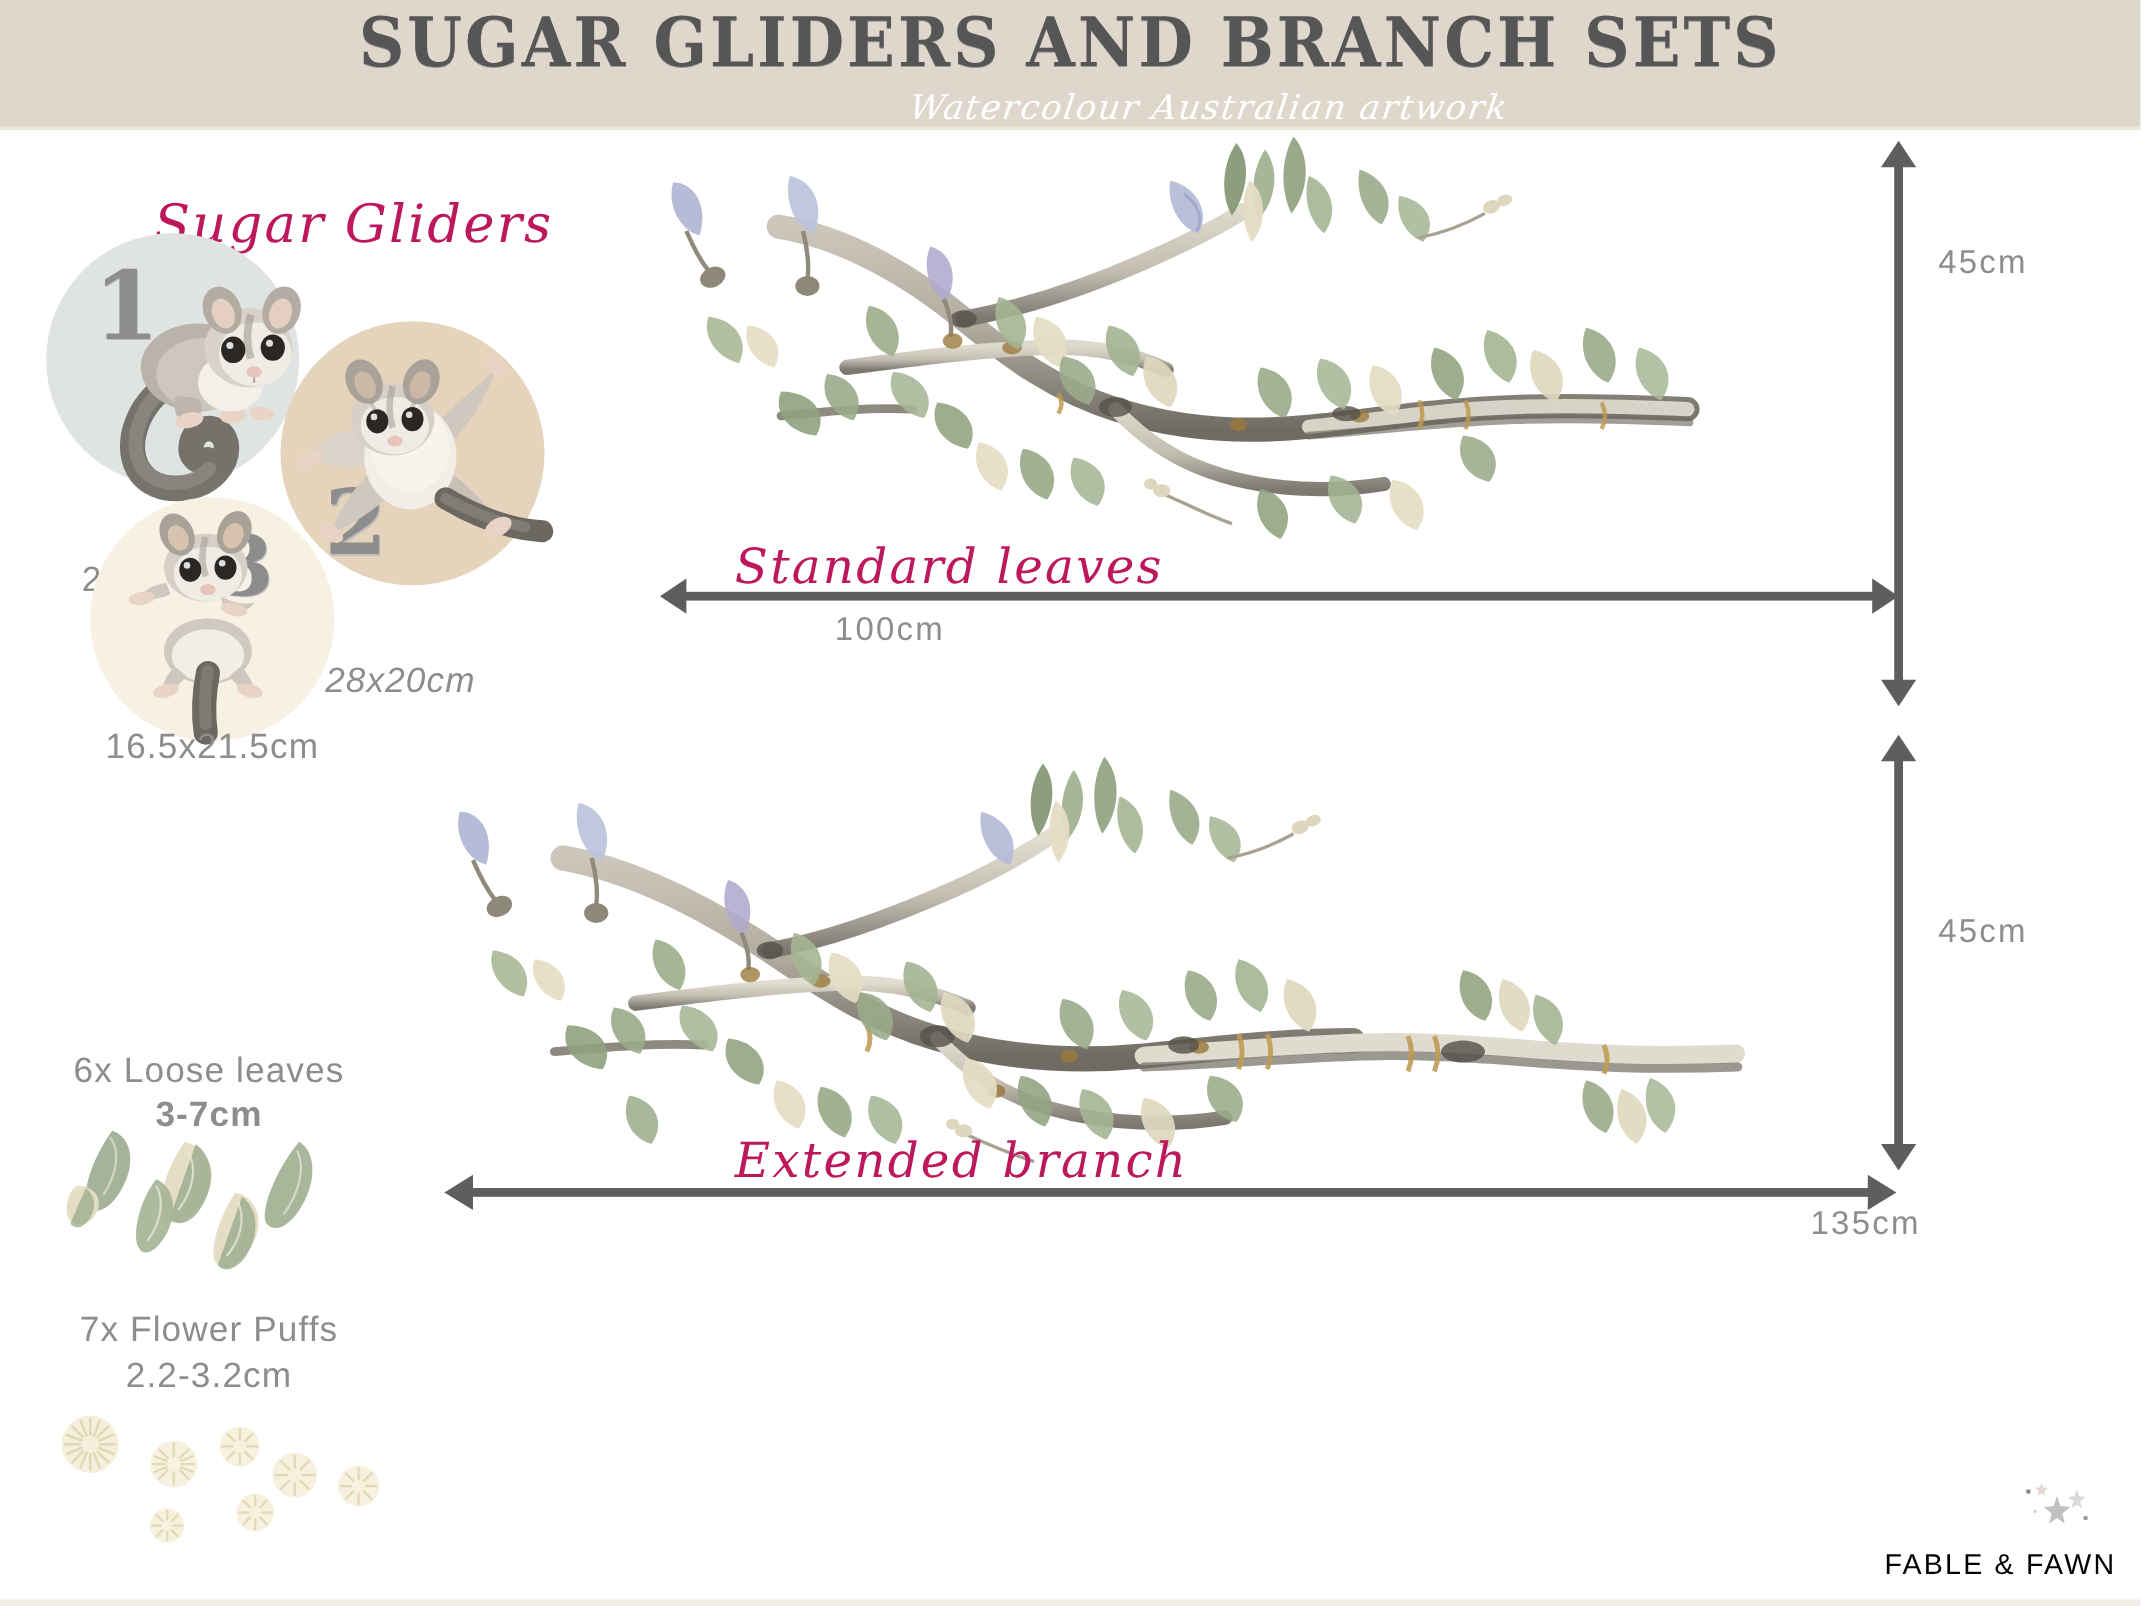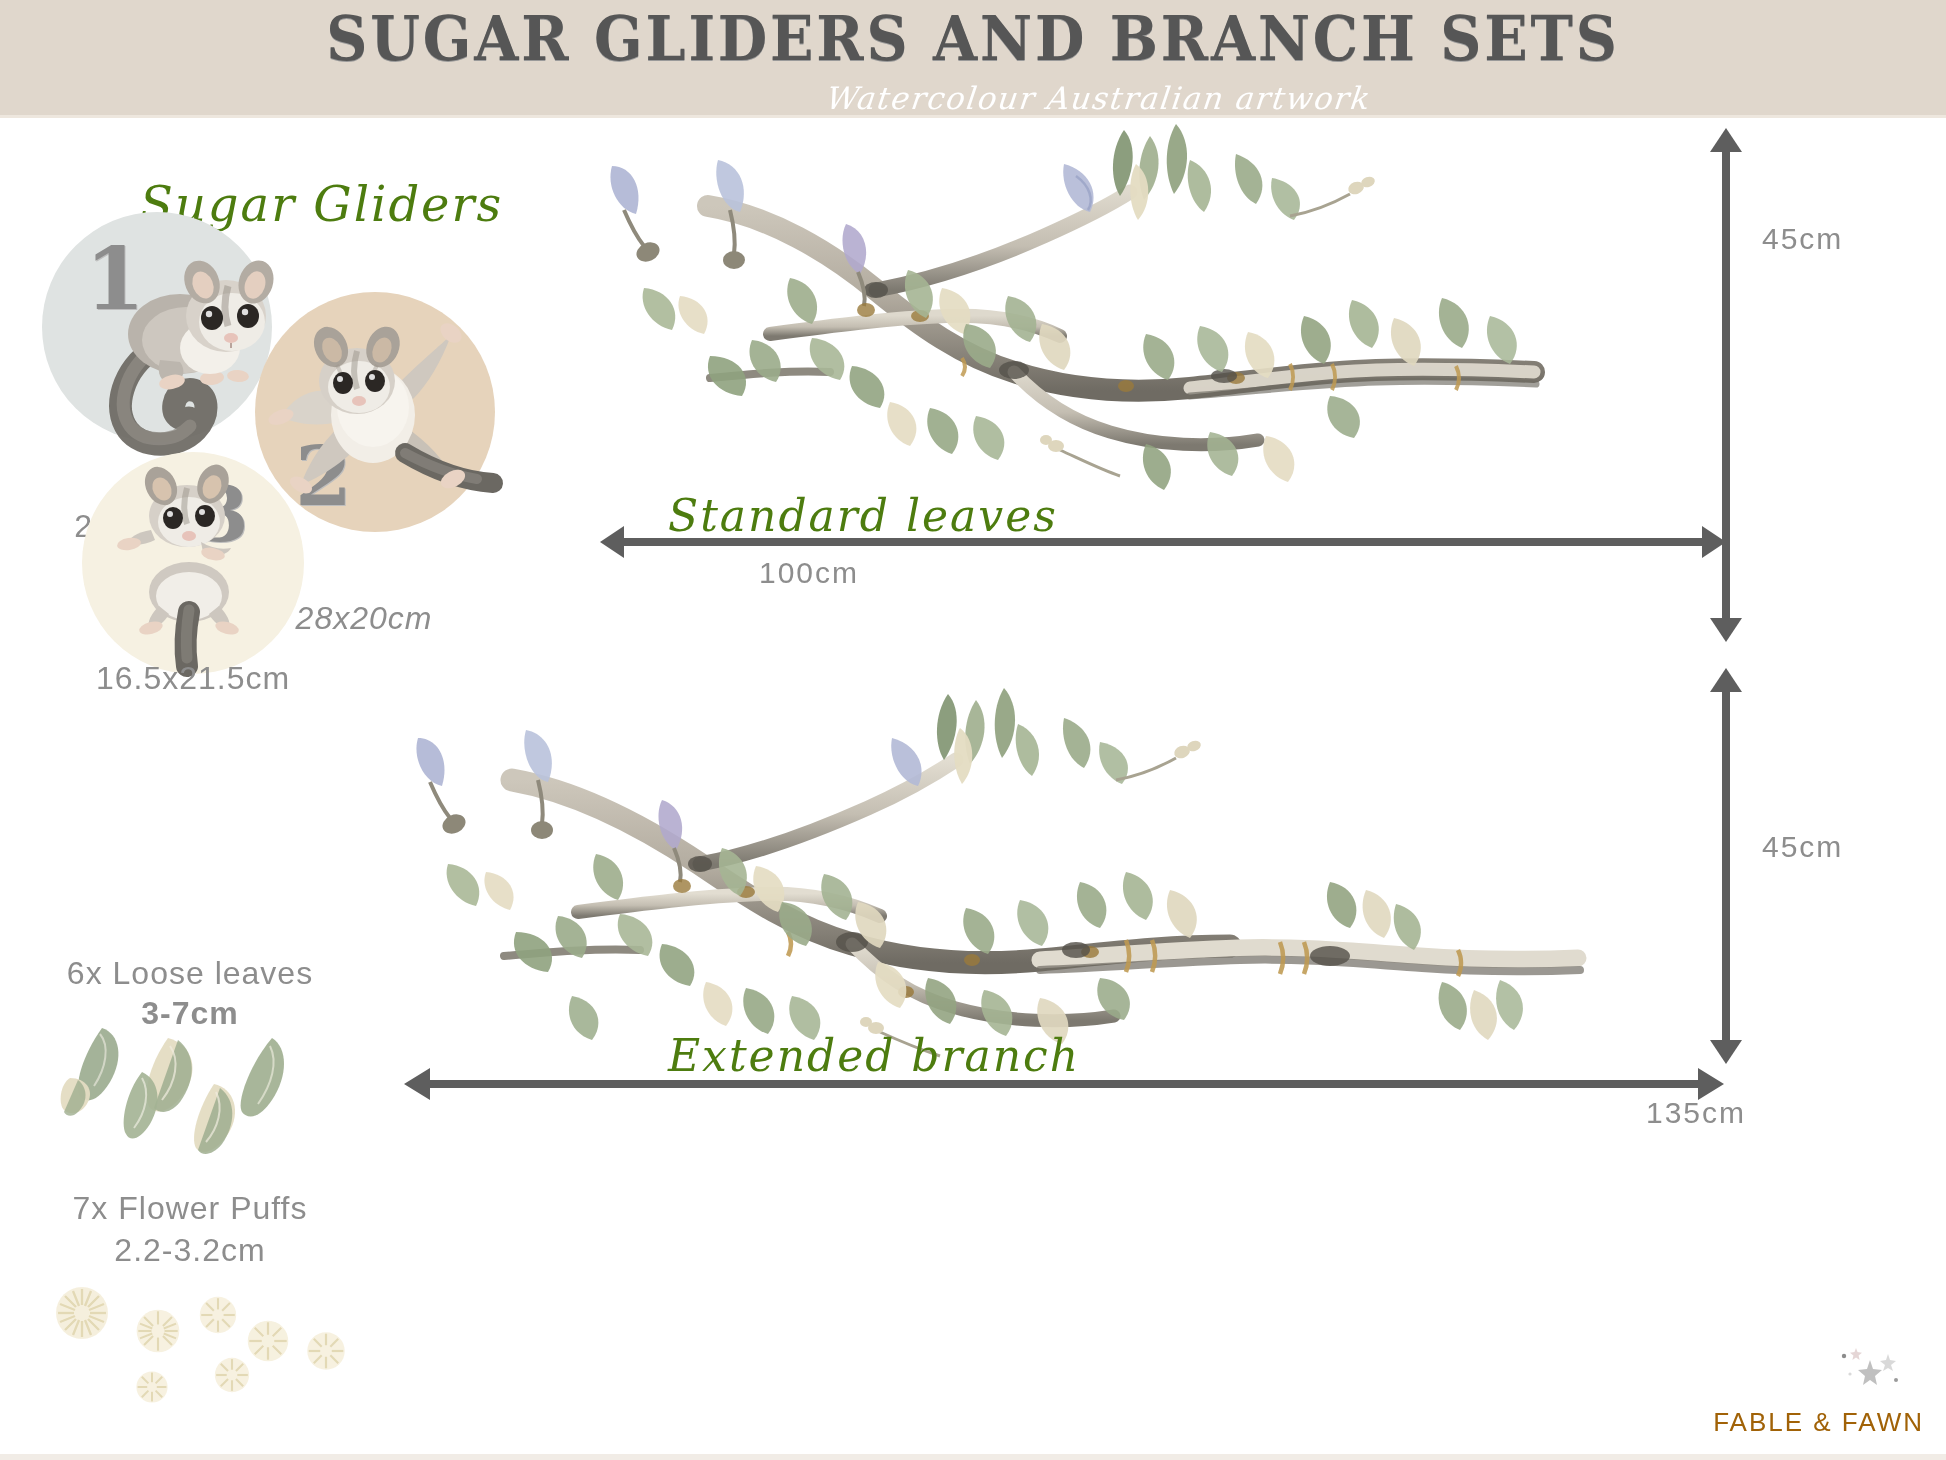--- a/index.html
+++ b/index.html
@@ -35,21 +35,21 @@
     font-size:31px;
     color:#ffffff;
     letter-spacing:1.5px;
     transform:skewX(-8deg);
     white-space:nowrap;
   }
   
   .script{
     font-family:"DejaVu Serif",serif;
     font-style:italic;
-    color:#4d7c0f;
+    color:#be185d;
     font-weight:normal;
     letter-spacing:2px;
     white-space:nowrap;
   }
   .dim-label{
     font-family:"Liberation Sans",sans-serif;
     color:#8d8d8d;
     font-size:30px;
     letter-spacing:2px;
     white-space:nowrap;
@@ -73,21 +73,21 @@
     font-weight:bold;
     color:#8d8d8d;
     text-shadow:1px 1px 0 #bdbdbd;
   }
   
   .arrow-line{position:absolute;background:#5e5e5e;}
   
   #brand{
     position:absolute;right:22px;bottom:22px;
     font-family:"Liberation Sans",sans-serif;
-    font-size:26px;letter-spacing:2px;color:#a16207;
+    font-size:26px;letter-spacing:2px;color:#000000;
     white-space:nowrap;
   }
   #footer-rule{
     position:absolute;left:0;bottom:0;width:1946px;height:6px;background:#f1ece6;
   }
   svg{display:block;overflow:visible;}
 </style>
 </head>
 <body>
 

